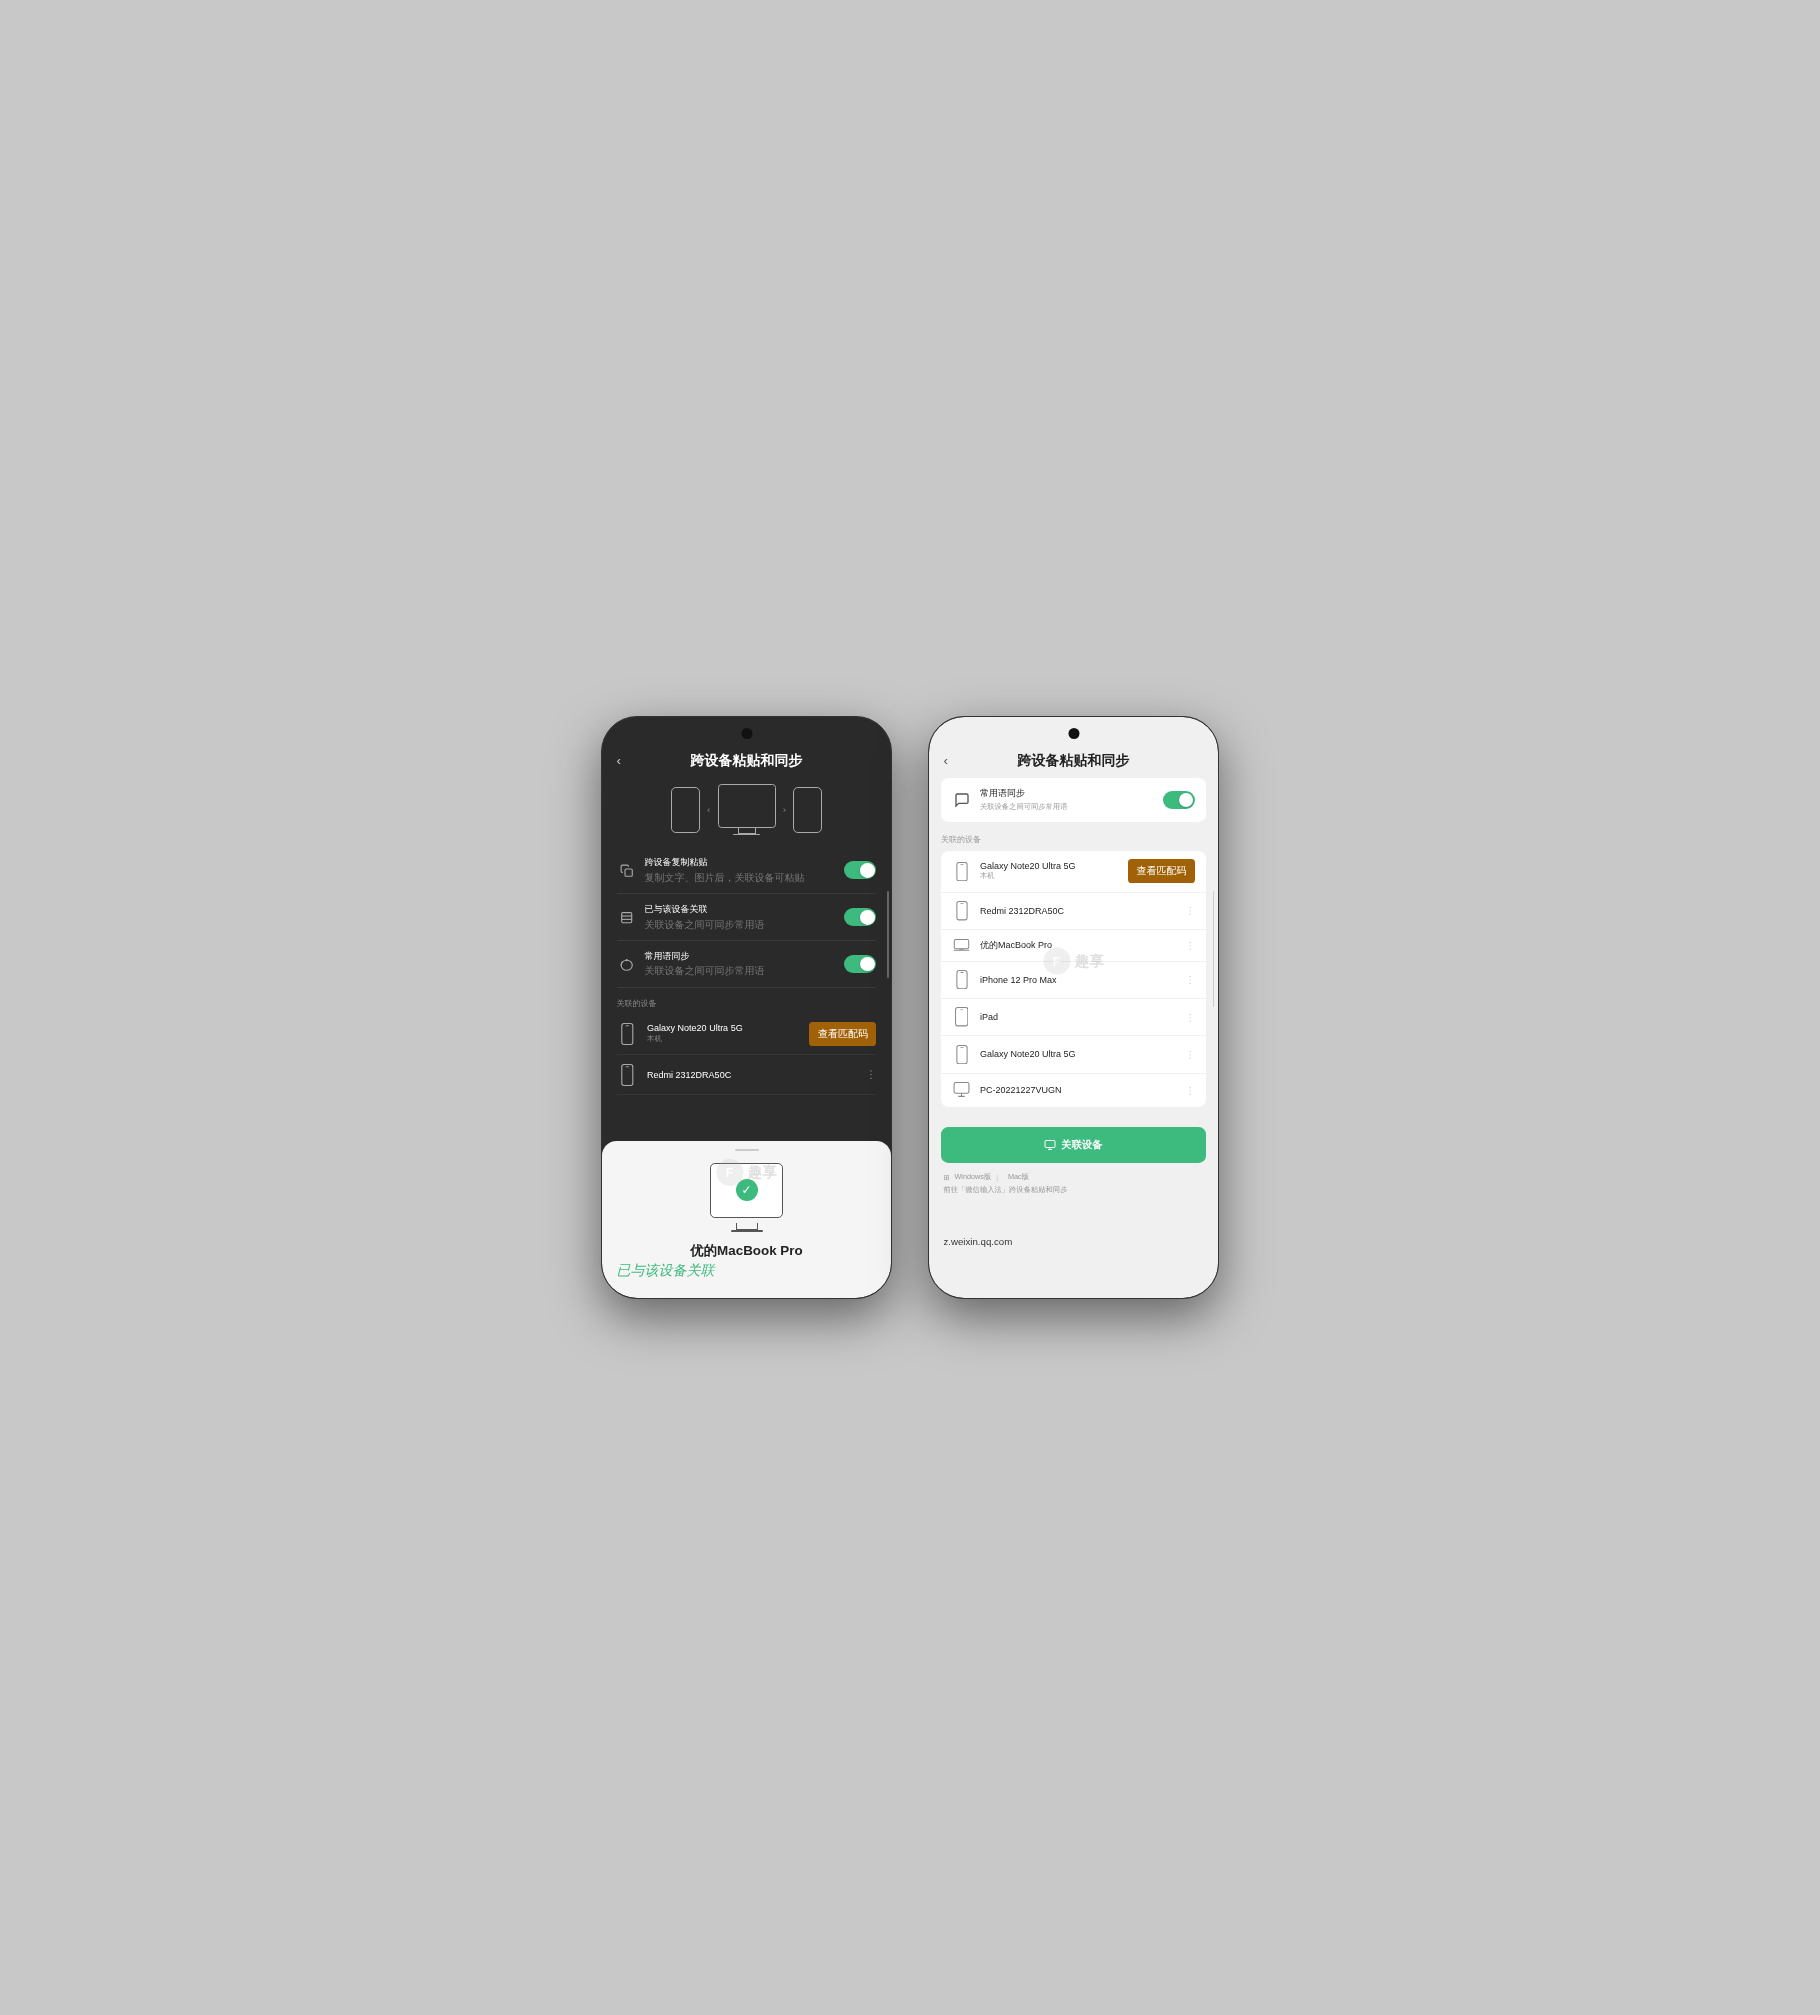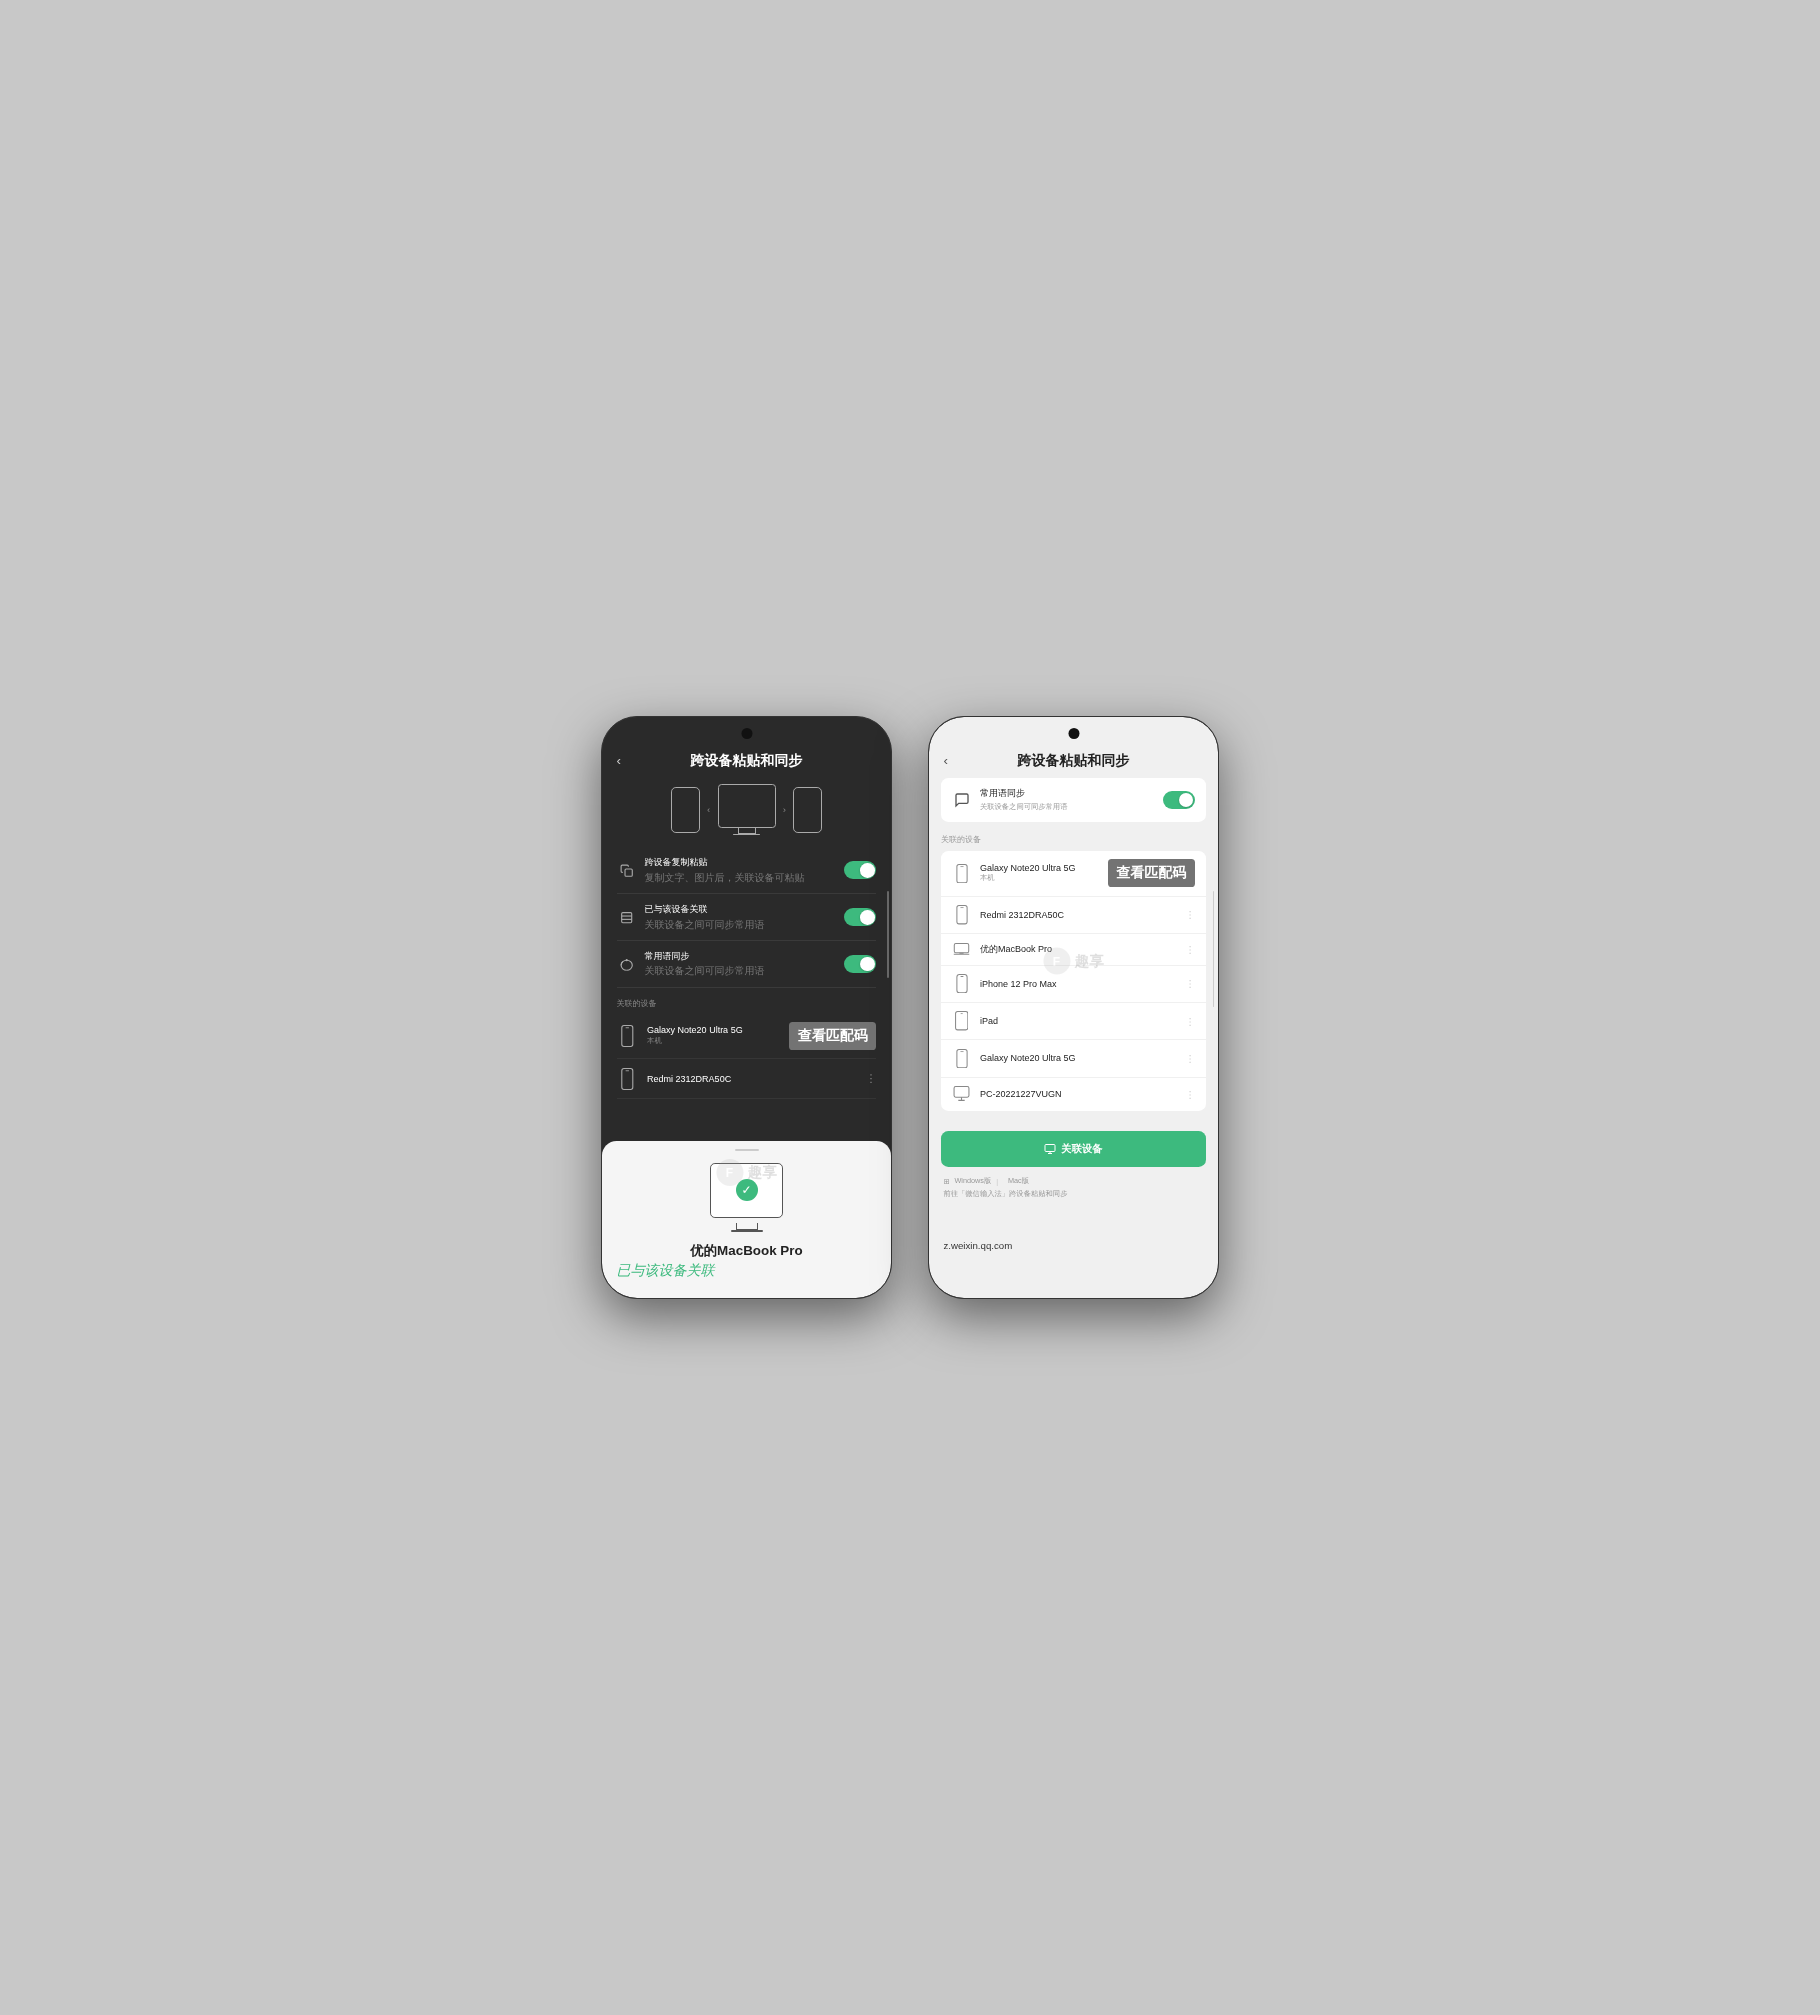--- a/index.html
+++ b/index.html
@@ -220,29 +220,28 @@
     .device-name-label {
       font-size: 9px;
     }
     .device-name-sub {
       font-size: 7.3px;
       color: #888;
       margin-top: 1.2px;
     }
     .phone-left .device-name-label { color: #fff; }
     .match-code-btn {
-      background: #737373;
+      background: #a16207;
       color: #fff;
       border: none;
       border-radius: 3.6px;
       padding: 4.9px 8.5px;
-      font-size: 14px;
+      font-size: 10px;
       cursor: pointer;
       white-space: nowrap;
-      font-weight: bold;
     }
     .more-icon {
       color: #888;
       font-size: 11px;
       cursor: pointer;
     }
 
     
     .bottom-sheet {
       position: absolute;

